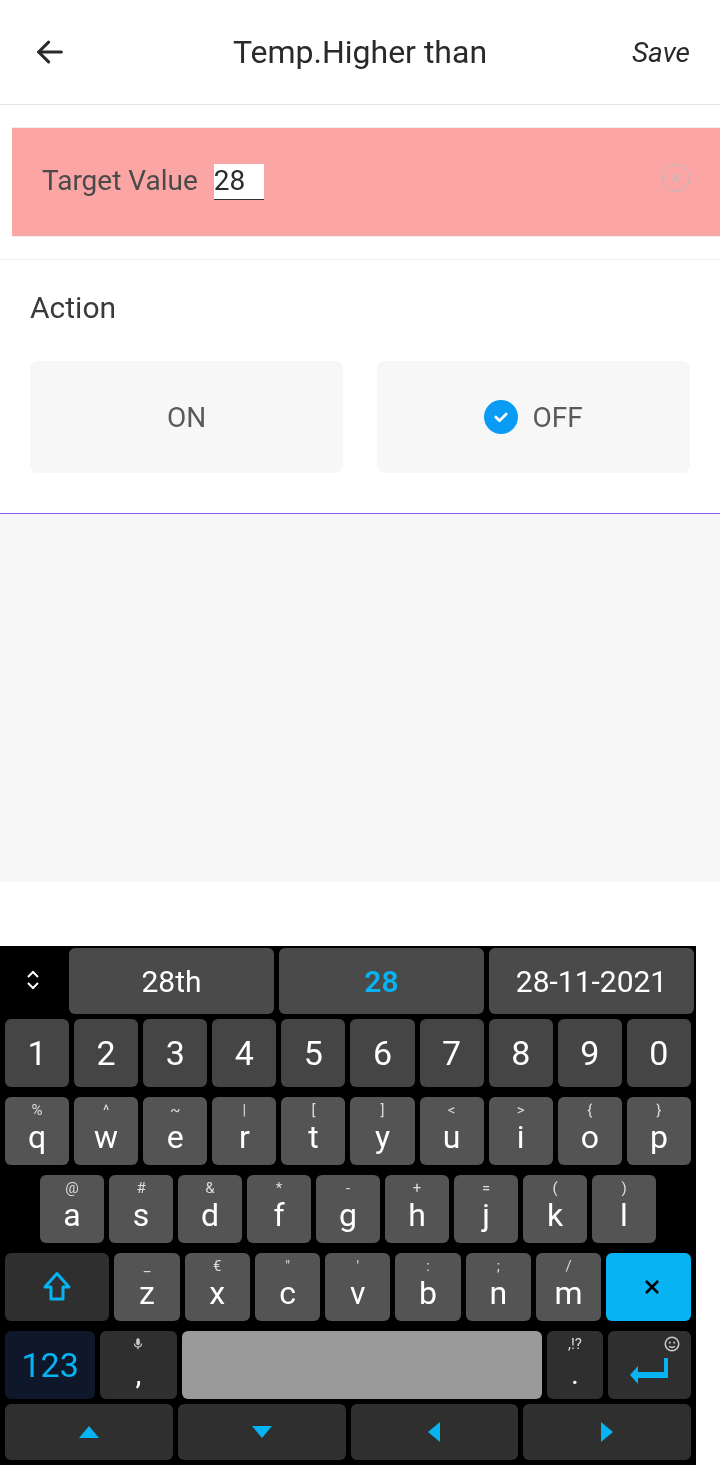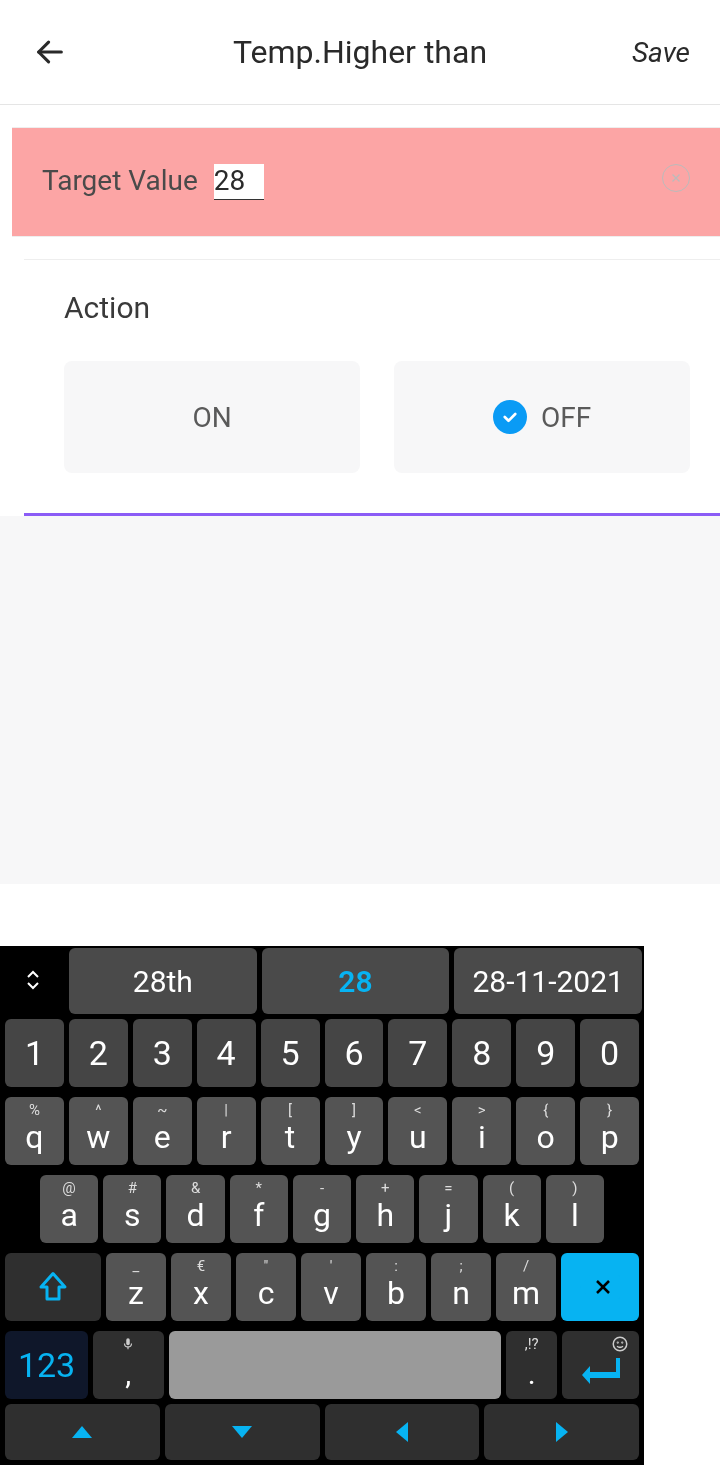--- a/index.html
+++ b/index.html
@@ -8,28 +8,28 @@
     .back-arrow { width: 40px; height: 40px; display: flex; align-items: center; justify-content: center; }
     .header-title { position: absolute; left: 50%; transform: translateX(-50%); font-size: 32px; color: #2a2a2a; }
     .save-btn { margin-left: auto; font-size: 28px; color: #2a2a2a; font-style: italic; }
     .divider { height: 1px; background: #e5e5e5; }
     .spacer { height: 22px; background: #fff; }
     .field-row { background: #fca5a5; padding: 36px 30px; display: flex; align-items: flex-start; position: relative; border-top: 1px solid #eee; border-bottom: 1px solid #eee; margin-left: 12px; }
     .field-label { font-size: 28px; color: #4a4a4a; margin-right: 16px; }
     .field-input { font-size: 28px; color: #2a2a2a; border: none; border-bottom: 1.5px solid #333; outline: none; width: 50px; padding-bottom: 2px; }
     .clear-btn { position: absolute; right: 30px; width: 28px; height: 28px; border: 1.5px solid #bbb; border-radius: 50%; display: flex; align-items: center; justify-content: center; color: #bbb; font-size: 16px; }
     .spacer2 { height: 22px; background: #fff; }
-    .action-section { background: #fff; padding: 30px 30px 40px 40px; border-top: 1px solid #eee; border-bottom: 3px solid #8b5cf6; margin-left: 24px; }
+    .action-section { background: #fff; padding: 30px 30px 40px 30px; border-top: 1px solid #eee; border-bottom: 1px solid #8b5cf6; }
     .action-label { font-size: 30px; color: #3a3a3a; margin-bottom: 36px; }
     .action-buttons { display: flex; gap: 34px; }
     .action-btn { flex: 1; height: 112px; background: #f7f7f8; border-radius: 8px; display: flex; align-items: center; justify-content: center; font-size: 28px; color: #5a5a5a; gap: 14px; }
     .check-circle { width: 34px; height: 34px; border-radius: 50%; background: #0a9bf5; display: flex; align-items: center; justify-content: center; color: #fff; }
 
     
-    .keyboard { width: 644px; background: #000; position: absolute; bottom: 0; left: 0; }
+    .keyboard { width: 696px; background: #000; position: absolute; bottom: 0; left: 0; }
     .suggest-row { display: flex; height: 68px; background: #000; gap: 1px; }
     .suggest-expand { width: 66px; background: #000; display:flex; align-items:center; justify-content:center; }
     .suggest-pill { flex: 1; background: #4a4a4a; display: flex; align-items: center; justify-content: center; color: #fff; font-size: 30px; border-radius: 6px; margin: 2px 2px 0 2px; }
     .suggest-pill.active { color: #07b3f2; }
     .krow { display: flex; gap: 5px; padding: 5px; }
     .key { background: #545454; color: #fff; height: 68px; border-radius: 6px; display: flex; align-items: center; justify-content: center; font-size: 32px; position: relative; flex: 1; }
     .key .sup { position: absolute; top: 4px; font-size: 15px; color: #ddd; }
     .key.num { background: #454545; font-size: 34px; }
     .key.space { flex: 5.2; background: #9a9a9a; }
     .row2 { padding-left: 40px; padding-right: 40px; }

